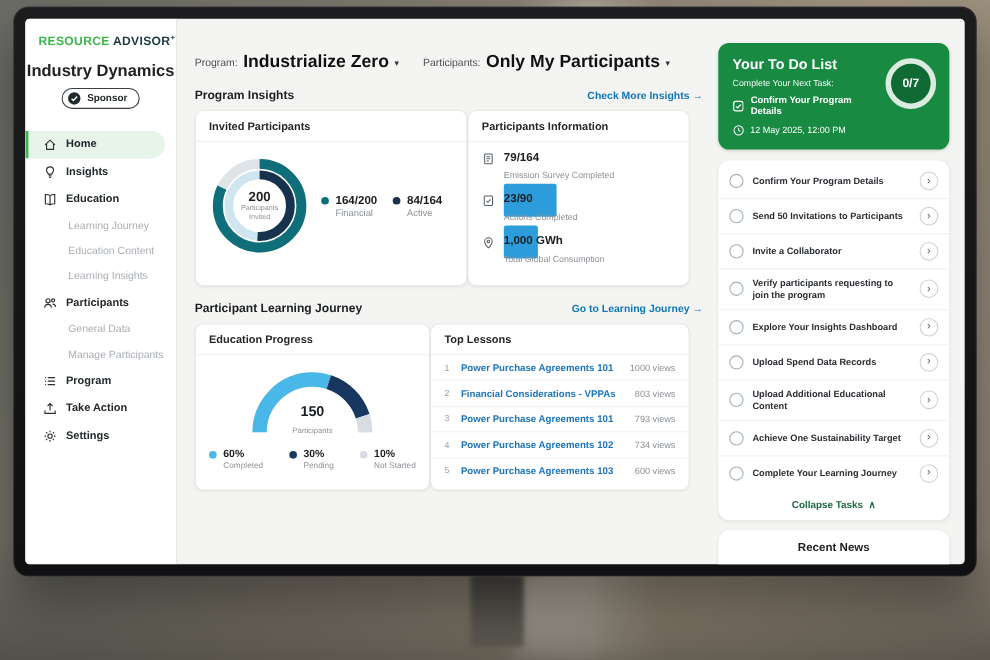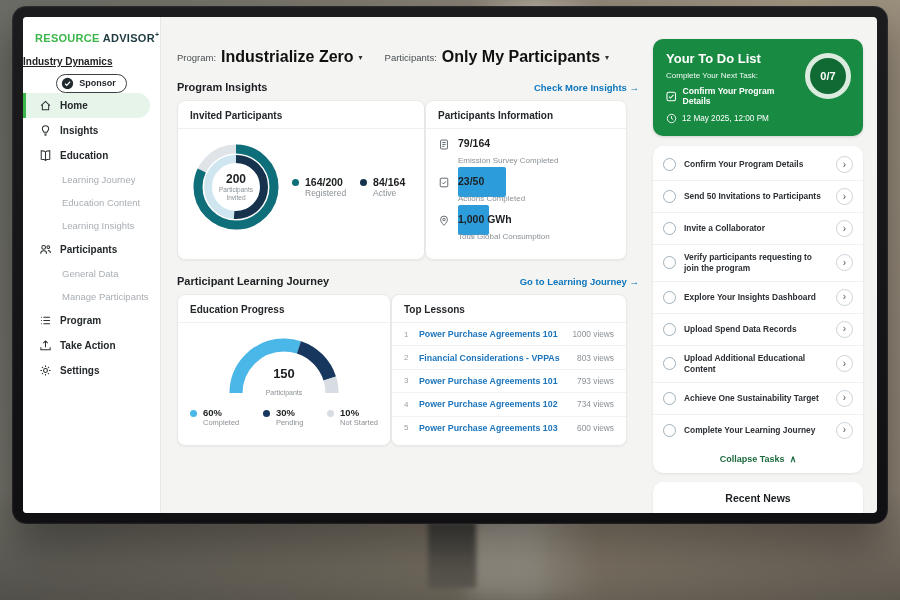--- a/index.html
+++ b/index.html
@@ -10,22 +10,22 @@
   .photo-bottom{position:absolute;left:0;right:0;bottom:0;height:110px;background:linear-gradient(180deg,rgba(52,50,46,0),rgba(45,44,40,.5));}
   .stand-light{position:absolute;left:468px;top:520px;width:70px;height:80px;background:#c6bfb1;filter:blur(9px);}
   .stand-neck{position:absolute;left:428px;top:522px;width:48px;height:66px;background:linear-gradient(180deg,#4a4843,#7c766c);filter:blur(2.5px);}
   
   .monitor{position:absolute;left:12px;top:6px;width:876px;height:518px;background:linear-gradient(180deg,#1c1c1e,#101012);border-radius:14px;padding:11px;box-sizing:border-box;box-shadow:0 22px 45px rgba(0,0,0,.4),inset 0 0 2px rgba(255,255,255,.25);}
   .screen{width:854px;height:496px;background:#f4f5f3;border-radius:4px;overflow:hidden;display:flex;position:relative;}
   
   .sidebar{width:138px;flex:none;background:#fff;border-right:1px solid #e7e7e5;box-sizing:border-box;padding-top:14px;}
   .logo{font-size:11px;font-weight:bold;letter-spacing:.3px;padding:0 12px;white-space:nowrap;}
   .logo .g{color:#3CB54A;} .logo .d{color:#1d3a40;} .logo sup{font-size:7px;color:#1d3a40;}
-  .org{font-size:10px;font-weight:bold;color:#222;margin-top:12px;text-decoration:underline;}
-  .sponsor{display:flex;align-items:center;gap:5px;border:1px solid #3a3f42;border-radius:12px;padding:2px 10px 2px 4px;width:max-content;margin:7px auto 0;font-size:9px;font-weight:bold;color:#23282b;background:#fff;cursor:pointer;}
+  .org{font-size:15px;font-weight:bold;color:#222;text-align:center;margin-top:12px;}
+  .sponsor{display:flex;align-items:center;gap:5px;border:1px solid #3a3f42;border-radius:12px;padding:2px 10px 2px 4px;width:max-content;margin:7px auto 20px;font-size:9px;font-weight:bold;color:#23282b;background:#fff;cursor:pointer;}
   .nav{padding-right:10px;}
   .nav-item{display:flex;align-items:center;gap:8px;padding:6px 0 6px 13px;font-size:10px;color:#23282b;font-weight:bold;cursor:pointer;border-left:3px solid transparent;border-radius:0 13px 13px 0;}
   .nav-item.active{background:#e7f4e9;border-left-color:#3CB54A;}
   .nav-item.sub{font-weight:normal;color:#a9aeb3;padding-left:36px;font-size:9.5px;}
   .nav-item svg{flex:none;}
   
   .main{flex:1;box-sizing:border-box;padding:22px 12px 0 16px;}
   .welcome{font-size:19px;font-weight:bold;color:#17191b;letter-spacing:.1px;}
   .filters{display:flex;align-items:center;gap:22px;margin-top:9px;}
   .filter{display:flex;align-items:center;gap:5px;font-size:9.5px;color:#4a4f52;}
@@ -212,21 +212,21 @@
               <circle cx="48" cy="48" r="28" fill="none" stroke-width="8" transform="rotate(-90 48 48)" stroke="#16324C" stroke-dasharray="89.7243 9999" stroke-dashoffset="0"></circle>
             </svg>
             <div class="donut-center">
               <b>200</b>
               <span>Participants Invited</span>
             </div>
           </div>
           <div class="legend-col">
             <div class="leg">
               <span class="dot" style="background: rgb(14, 110, 121);"></span>
-              <span><b>164/200</b><span>Registered</span></span>
+              <span><b>164/200</b><span>Financial</span></span>
             </div>
             <div class="leg">
               <span class="dot" style="background: rgb(22, 50, 76);"></span>
               <span><b>84/164</b><span>Active</span></span>
             </div>
           </div>
         </div>
       </div>
 
       <div class="card card-info">
@@ -236,21 +236,21 @@
                 <rect x="3" y="1.8" width="8" height="10.4" rx="1"></rect>
                 <path d="M5 4.6 h4 M5 6.9 h4 M5 9.2 h2.5"></path>
               </svg>
           <span><b>79/164</b><span class="lab">Emission Survey Completed</span><span class="bar"><i style="width: 48%;"></i></span></span>
         </div>
         <div class="stat">
           <svg width="12" height="13" viewBox="0 0 14 14" fill="none" stroke="#5a6166" stroke-width="1.1">
                 <rect x="2.6" y="2" width="8.8" height="10" rx="1"></rect>
                 <path d="M5 7.2 l1.5 1.5 L9.2 5.6"></path>
               </svg>
-          <span><b>23/50</b><span class="lab">Actions Completed</span><span class="bar"><i style="width: 46%;"></i></span></span>
+          <span><b>23/90</b><span class="lab">Actions Completed</span><span class="bar"><i style="width: 46%;"></i></span></span>
         </div>
         <div class="stat">
           <svg width="12" height="13" viewBox="0 0 14 14" fill="none" stroke="#5a6166" stroke-width="1.1">
                 <path d="M7 12.6 C7 12.6 3 8.9 3 5.9 a4 4 0 0 1 8 0 C11 8.9 7 12.6 7 12.6 Z"></path>
                 <circle cx="7" cy="5.9" r="1.4"></circle>
               </svg>
           <span><b>1,000 GWh</b><span class="lab">Total Global Consumption</span></span>
         </div>
       </div>
     </div>

